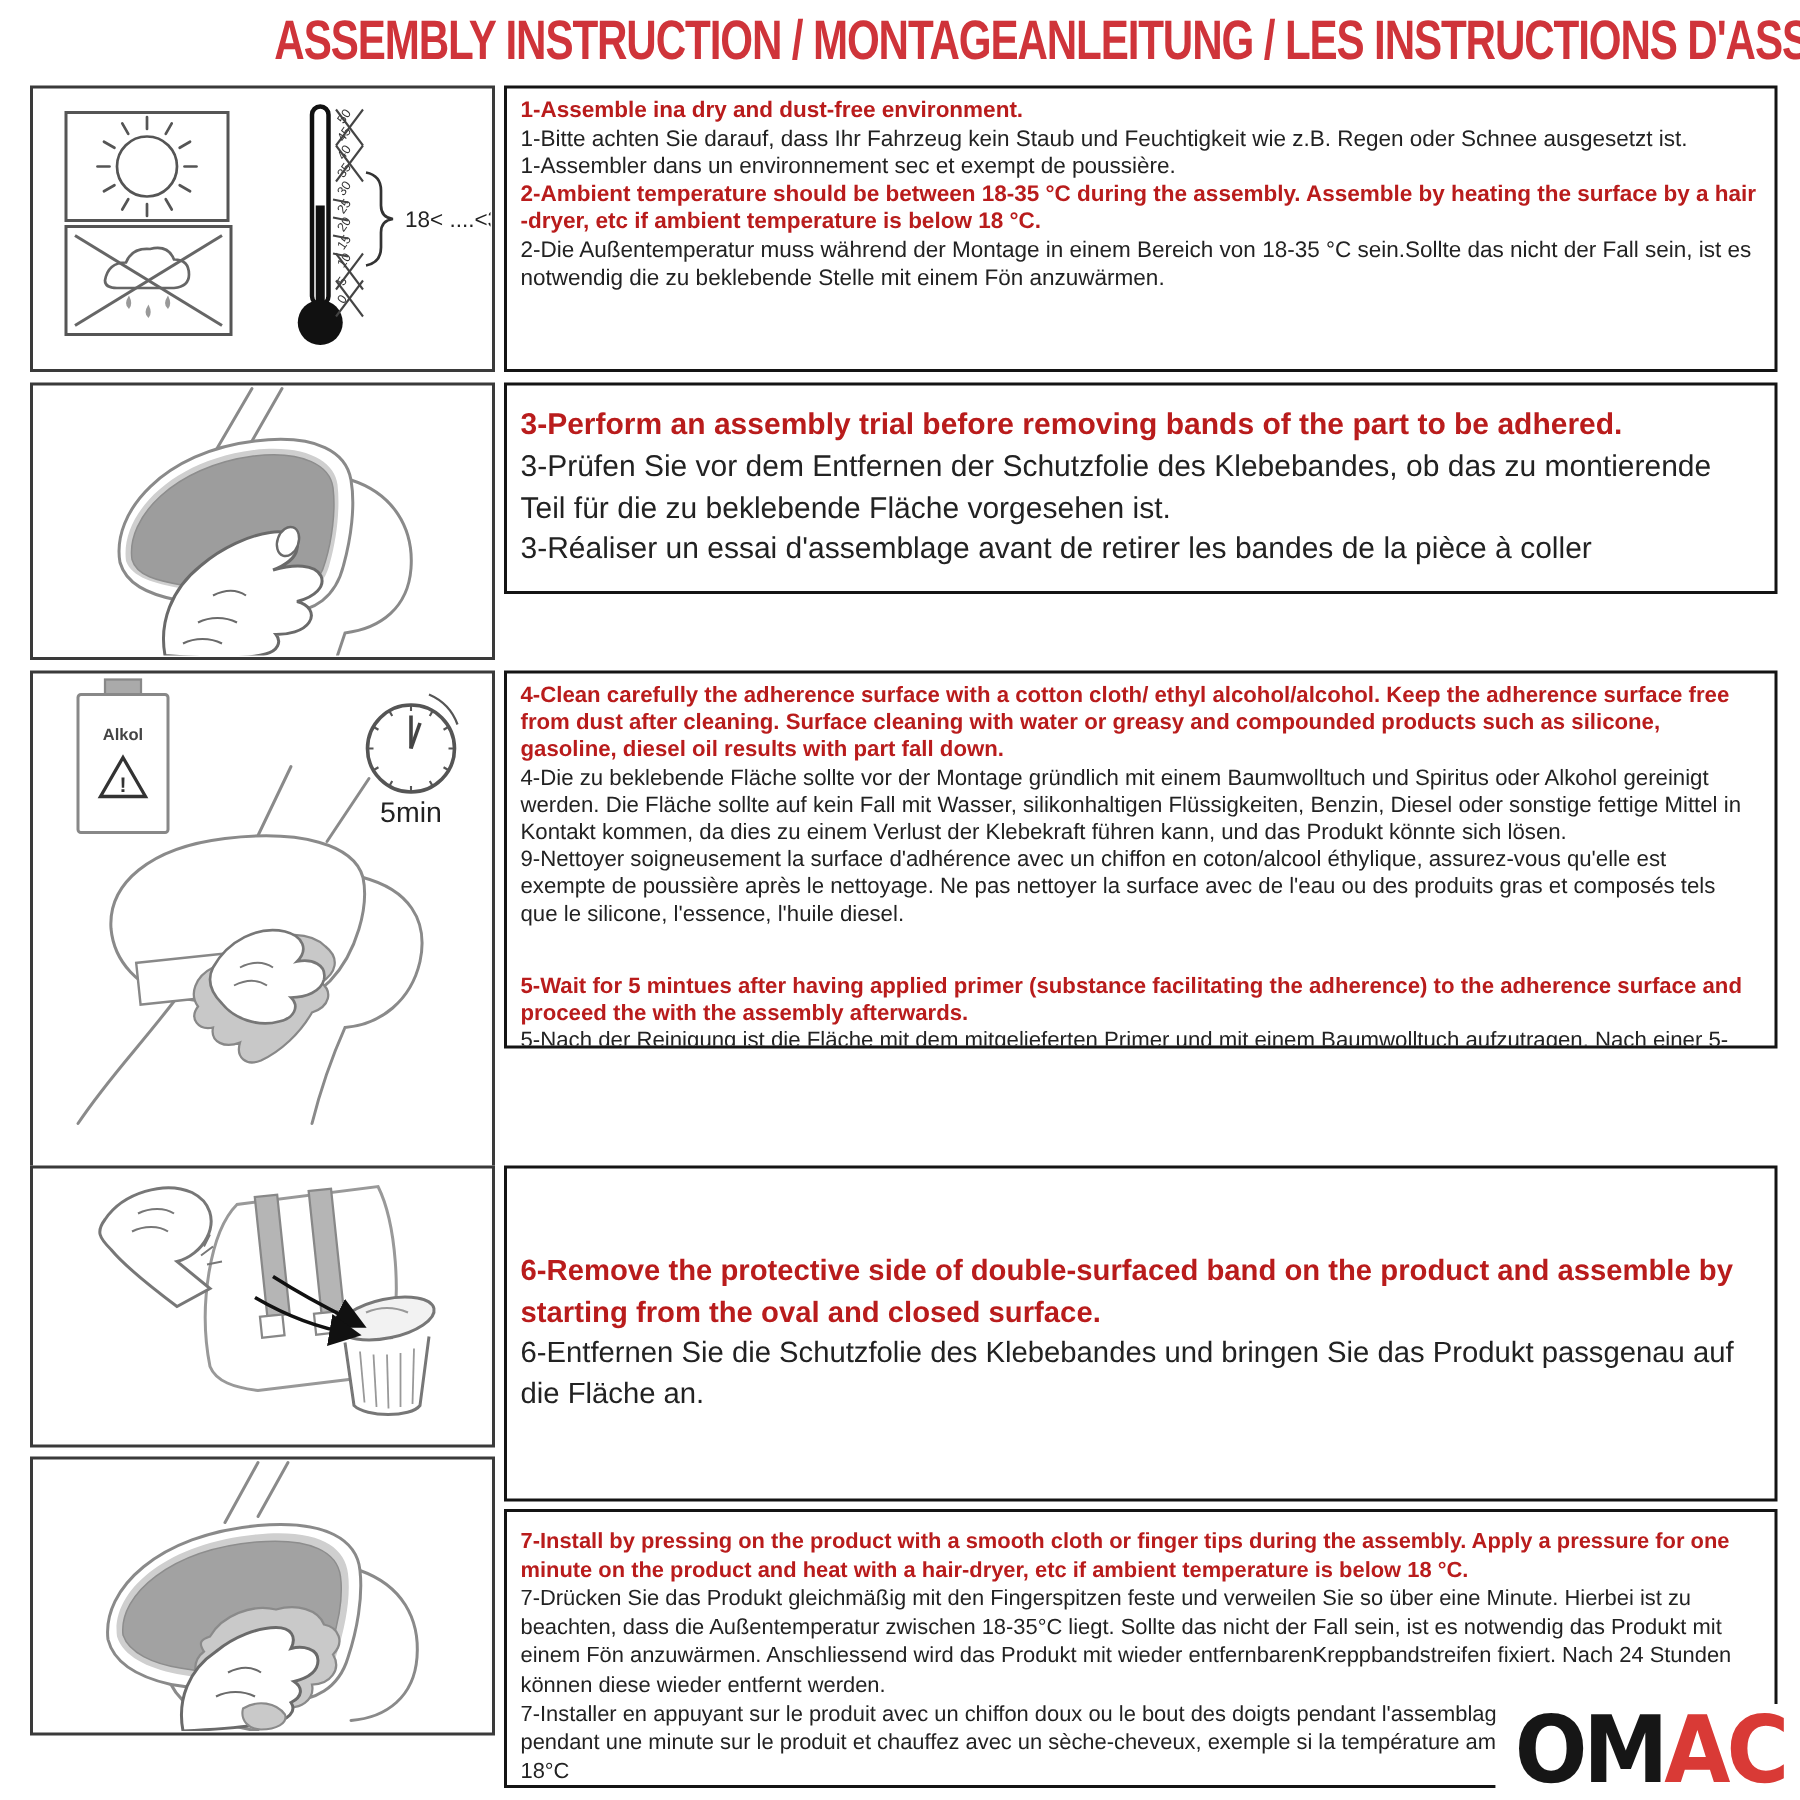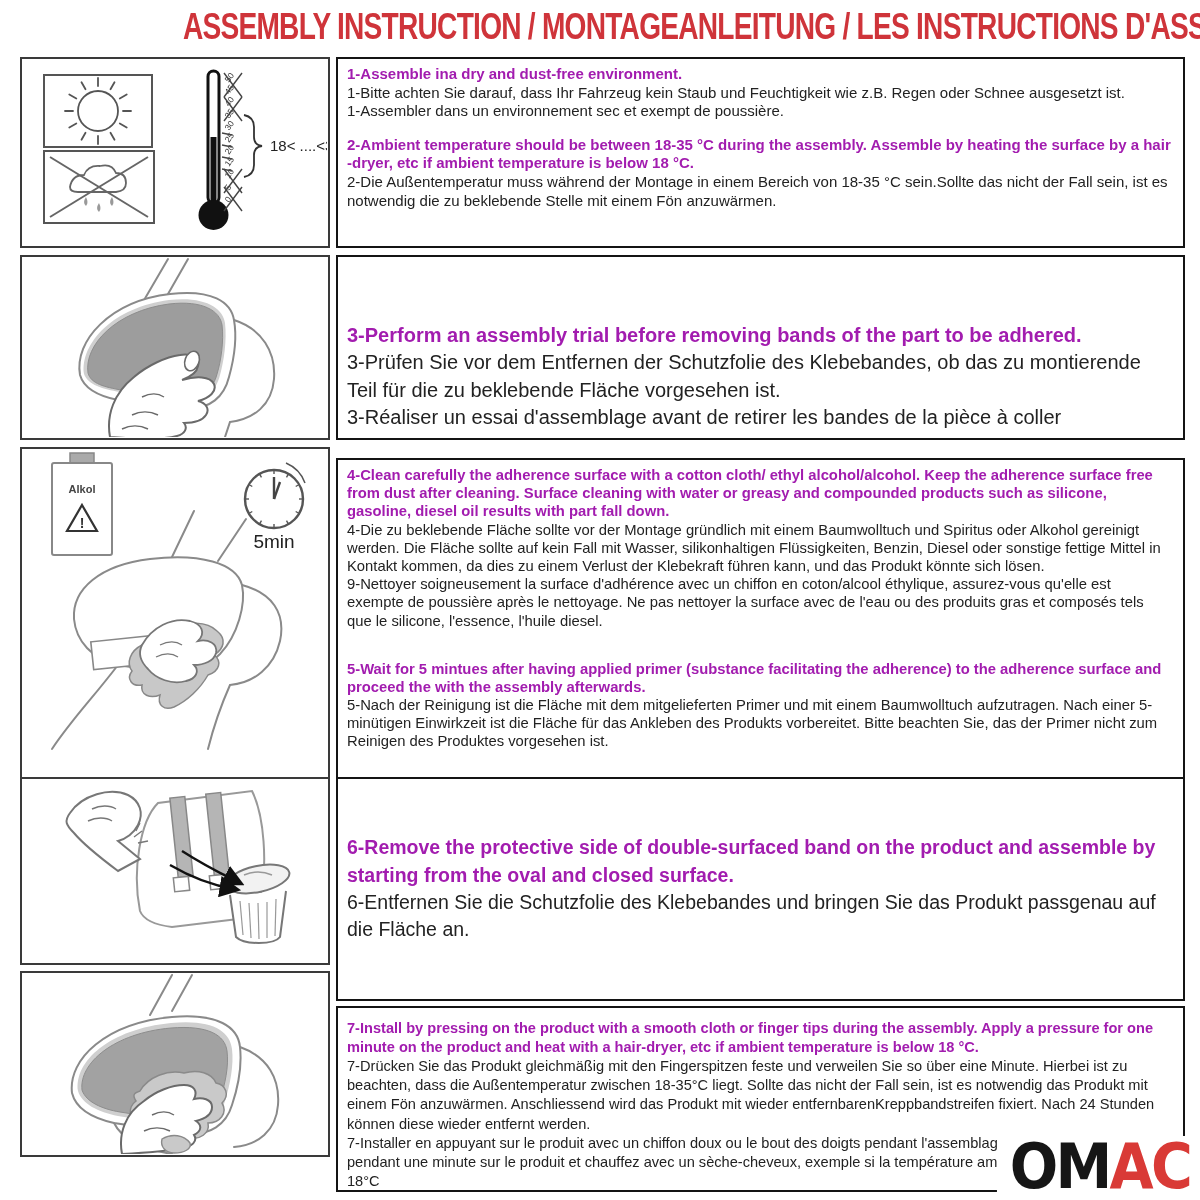--- a/index.html
+++ b/index.html
@@ -11,22 +11,22 @@
   .imgbox{position:absolute;left:20px;width:310px;border:2.5px solid #3a3a3a;background:#fff;box-sizing:border-box;}
   .textbox{position:absolute;left:336px;width:849px;border:2px solid #141414;background:#fff;
         box-sizing:border-box;overflow:hidden;}
   .pad-sm{padding:6px 12px 4px 9px;}
   .center-v{display:flex;flex-direction:column;justify-content:center;padding:6px 14px 6px 9px;}
   .t-sm{font-size:15px;line-height:1.24;}
   .t-sm3{font-size:14.8px;line-height:1.23;}
   .t-lg{font-size:20px;line-height:1.38;}
   .t-lg4{font-size:19.5px;line-height:1.4;}
   .t-r5{font-size:14.6px;line-height:1.31;}
-  .en{font-weight:bold;color:#a21caf;}
-  .para + .para{margin-top:15px;}
+  .en{font-weight:bold;color:#b91c1c;}
+  .para + .para{}
   .para3 + .para3{margin-top:30px;}
   .logo{position:absolute;right:8px;bottom:2px;background:#fff;padding:0 2px 0 14px;z-index:3;
         font-family:"DejaVu Sans", sans-serif;font-weight:bold;font-size:62px;line-height:1;
         letter-spacing:-3px;transform:scaleX(0.92);transform-origin:right bottom;}
   .logo .lb{color:#161616;}
   .logo .lr{color:#d93a36;}
   svg{display:block;}
   svg text{font-family:"Liberation Sans", sans-serif;}
 </style>
 </head>
@@ -127,21 +127,21 @@
       </g>
       <path d="M62,117 C58,86 92,50 147,43 C183,39 201,51 203,66 C205,83 202,104 198,118 C194,135 181,145 162,144 L98,135 C81,132 66,128 62,117 Z" fill="#cfcfcf"></path>
       <path d="M66,116 C62,88 94,54 147,47 C181,43 198,54 200,68 C202,84 199,104 195,117 C191,133 179,142 161,141 L99,133 C83,130 69,127 66,116 Z" fill="#9d9d9d" stroke="#8d8d8d" stroke-width="1"></path>
       <g>
         <path d="M88,180 C84,158 92,136 112,120 C126,108 144,100 158,98 C170,96 178,101 176,109 C175,115 168,120 160,123 C174,119 188,119 192,127 C195,134 188,141 176,144 C184,146 188,152 184,158 C180,164 170,166 162,166 C166,171 163,177 155,179 C140,183 115,182 88,180 Z" fill="#fff" stroke="#6a6a6a" stroke-width="2"></path>
         <ellipse cx="170" cy="104" rx="7" ry="10" transform="rotate(20 170 104)" fill="#fff" stroke="#6a6a6a" stroke-width="1.6"></ellipse>
         <path d="M120,140 C128,136 136,136 142,140 M110,158 C118,154 128,154 136,158 M100,172 C108,168 118,168 126,172" fill="none" stroke="#6a6a6a" stroke-width="1.4"></path>
       </g>
     </svg>
   </div>
-  <div class="textbox center-v t-lg" style="top:255px;height:185px;justify-content:flex-end;">
+  <div class="textbox center-v t-lg" style="top:255px;height:141px;">
     <div class="para">
       <div class="en">3-Perform an assembly trial before removing bands of the part to be adhered.</div>
       <div>3-Prüfen Sie vor dem Entfernen der Schutzfolie des Klebebandes, ob das zu montierende Teil für die zu beklebende Fläche vorgesehen ist.</div>
       <div>3-Réaliser un essai d'assemblage avant de retirer les bandes de la pièce à coller</div>
     </div>
   </div>
 
   <div class="imgbox" style="top:447px;height:420px;">
     <svg width="305" height="319" viewBox="0 0 305 319">
       <g>
@@ -180,21 +180,21 @@
         <path d="M30,300 C50,270 70,250 96,216"></path>
         <rect x="70" y="188" width="92" height="28" transform="rotate(-6 116 202)" fill="#fff" stroke="#888" stroke-width="1.6"></rect>
       </g>
       <path d="M150,180 C165,172 185,172 195,182 C205,190 202,200 192,206 C200,212 198,222 186,226 C178,240 165,252 152,258 C142,262 135,256 138,246 C128,250 118,246 120,236 C110,238 104,230 110,222 C104,214 108,202 120,196 C128,188 140,184 150,180 Z" fill="#c8c8c8" stroke="#888" stroke-width="1.5"></path>
       <g>
         <path d="M120,196 C130,178 150,168 168,172 C180,175 184,184 176,192 C186,190 196,194 194,204 C192,212 182,216 172,216 C178,222 174,230 164,232 C150,236 134,230 126,220 C118,212 116,204 120,196 Z" fill="#fff" stroke="#777" stroke-width="1.8"></path>
         <path d="M138,196 C146,192 154,192 160,196 M134,208 C142,204 150,204 156,208" fill="none" stroke="#777" stroke-width="1.3"></path>
       </g>
     </svg>
   </div>
-  <div class="textbox pad-sm t-sm3" style="top:458px;height:324px;">
+  <div class="textbox pad-sm t-sm3" style="top:447px;height:252px;">
     <div class="para3">
       <div class="en">4-Clean carefully the adherence surface with a cotton cloth/ ethyl alcohol/alcohol. Keep the adherence surface free from dust after cleaning. Surface cleaning with water or greasy and compounded products such as silicone, gasoline, diesel oil results with part fall down.</div>
       <div>4-Die zu beklebende Fläche sollte vor der Montage gründlich mit einem Baumwolltuch und Spiritus oder Alkohol gereinigt werden. Die Fläche sollte auf kein Fall mit Wasser, silikonhaltigen Flüssigkeiten, Benzin, Diesel oder sonstige fettige Mittel in Kontakt kommen, da dies zu einem Verlust der Klebekraft führen kann, und das Produkt könnte sich lösen.</div>
       <div>9-Nettoyer soigneusement la surface d'adhérence avec un chiffon en coton/alcool éthylique, assurez-vous qu'elle est exempte de poussière après le nettoyage. Ne pas nettoyer la surface avec de l'eau ou des produits gras et composés tels que le silicone, l'essence, l'huile diesel.</div>
     </div>
     <div class="para3">
       <div class="en">5-Wait for 5 mintues after having applied primer (substance facilitating the adherence) to the adherence surface and proceed the with the assembly afterwards.</div>
       <div>5-Nach der Reinigung ist die Fläche mit dem mitgelieferten Primer und mit einem Baumwolltuch aufzutragen. Nach einer 5-minütigen Einwirkzeit ist die Fläche für das Ankleben des Produkts vorbereitet. Bitte beachten Sie, das der Primer nicht zum Reinigen des Produktes vorgesehen ist.</div>
     </div>
   </div>

